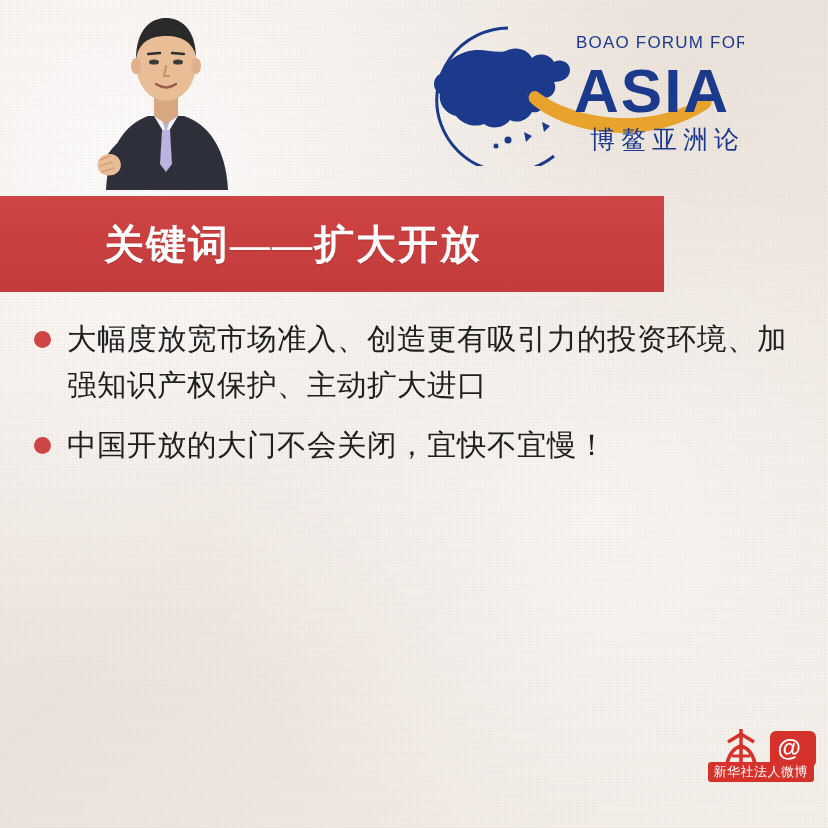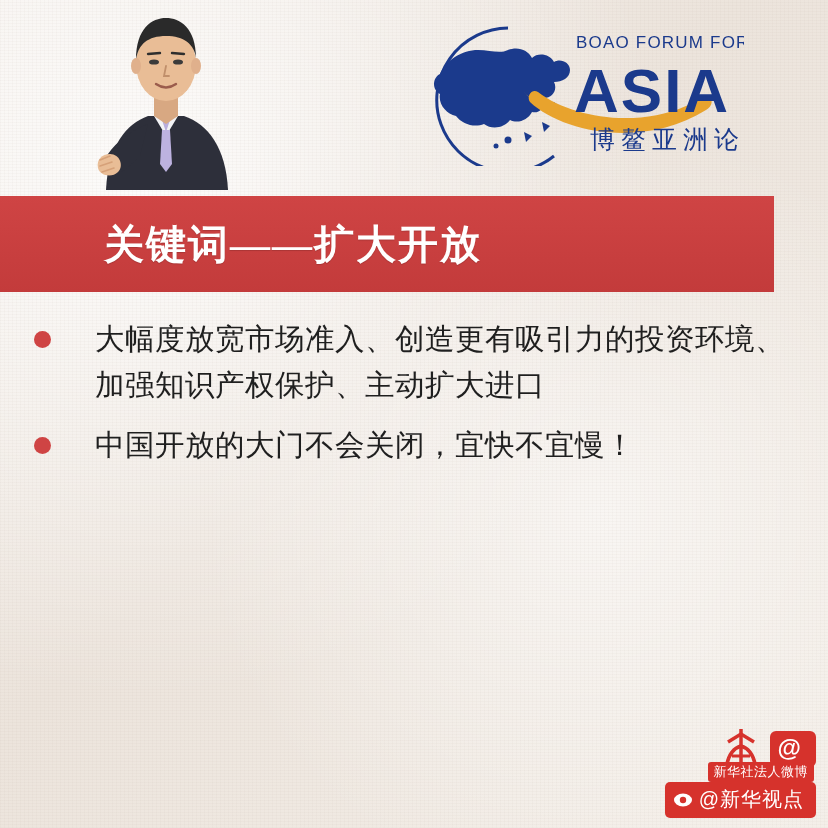--- a/index.html
+++ b/index.html
@@ -54,21 +54,21 @@
     width: 340px;
     height: 160px;
   }
   .logo svg { display: block; }
 
   
   .title-band {
     position: absolute;
     left: 0;
     top: 196px;
-    width: 774px;
+    width: 664px;
     height: 96px;
     background: linear-gradient(180deg, #cf4444 0%, #c33b3b 100%);
     display: flex;
     align-items: center;
     box-sizing: border-box;
     padding-left: 104px;
   }
   .title-text {
     color: #ffffff;
     font-size: 40px;
@@ -101,21 +101,20 @@
     margin-top: 15px;
     margin-right: 16px;
   }
   .para {
     flex: 1 1 auto;
     color: #1f1f1f;
     font-size: 29.5px;
     line-height: 46px;
     letter-spacing: 0.5px;
     font-family: "Liberation Serif", serif;
-    margin-left: 28px;
   }
 
   
   .brand {
     position: absolute;
     right: 12px;
     bottom: 56px;
     display: flex;
     align-items: center;
   }
@@ -275,25 +274,16 @@
         <path d="M10 16 L23 8 L36 16" stroke="#d6322c" stroke-width="3.5" fill="none"></path>
         <path d="M8 43 C10 28 16 22 23 20 C30 22 36 28 38 43" stroke="#d6322c" stroke-width="3.5" fill="none"></path>
         <path d="M14 30 L32 30" stroke="#d6322c" stroke-width="3"></path>
       </svg>
     </div>
     <div class="brand-pill">
       <span class="at">@</span>
     </div>
   </div>
 
-  <div class="weibo-bar">
-    <span class="weibo-eye">
-      <svg width="20" height="20" viewBox="0 0 20 20" xmlns="http://www.w3.org/2000/svg">
-        <ellipse cx="10" cy="10" rx="9" ry="6.5" fill="#ffffff"></ellipse>
-        <circle cx="10" cy="10" r="3.2" fill="#d6322c"></circle>
-      </svg>
-    </span>
-    <span>@新华视点</span>
-  </div>
 
   <div class="sub-label">新华社法人微博</div>
 
 </div>
 
 </body></html>

